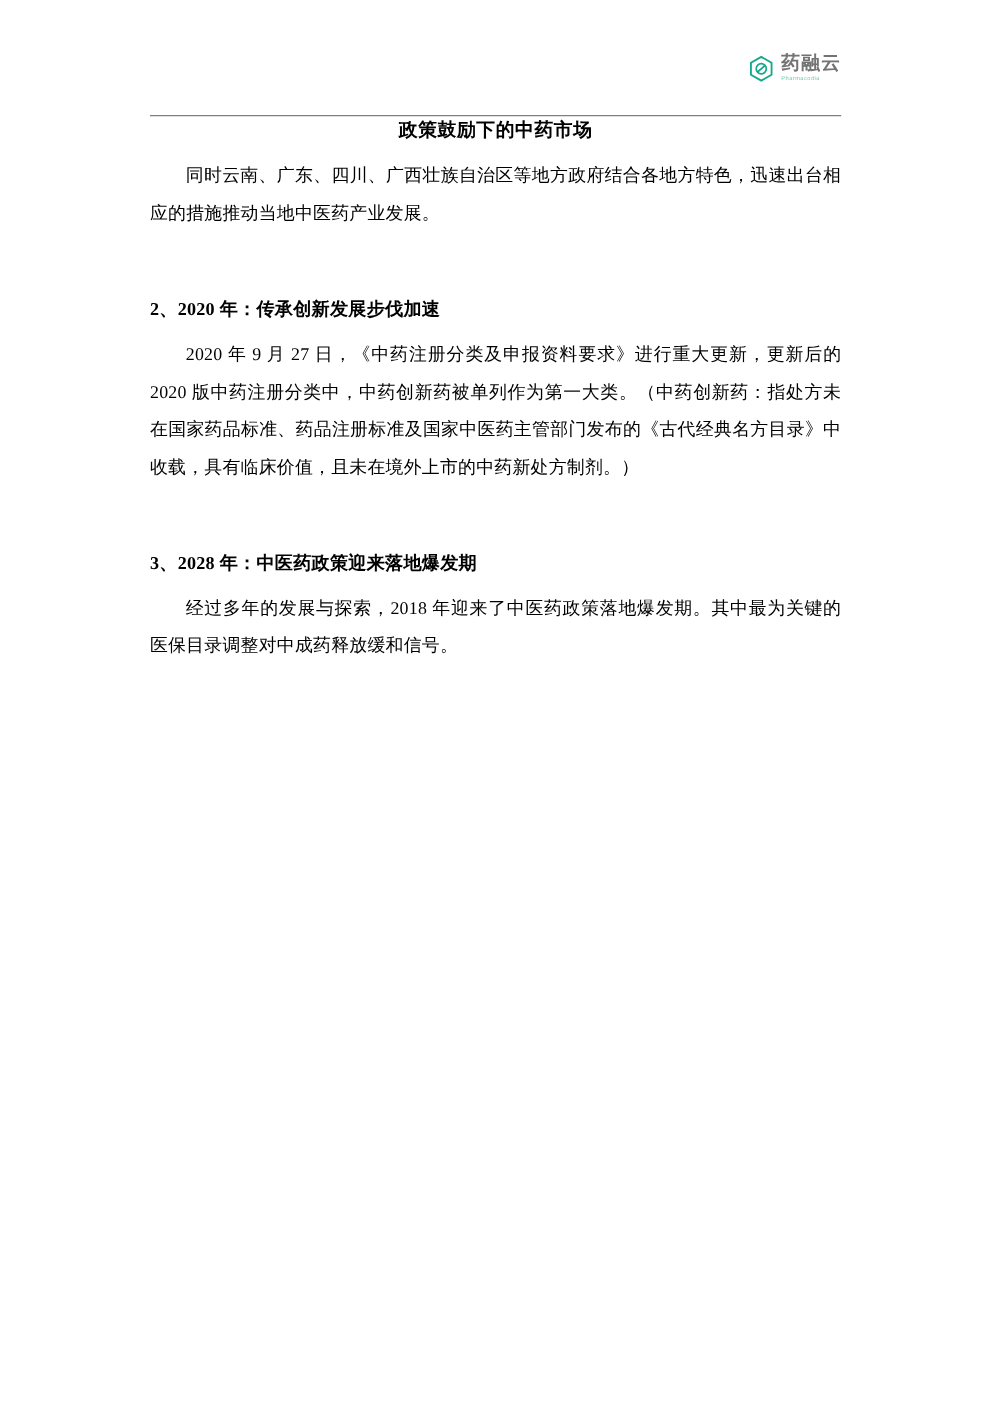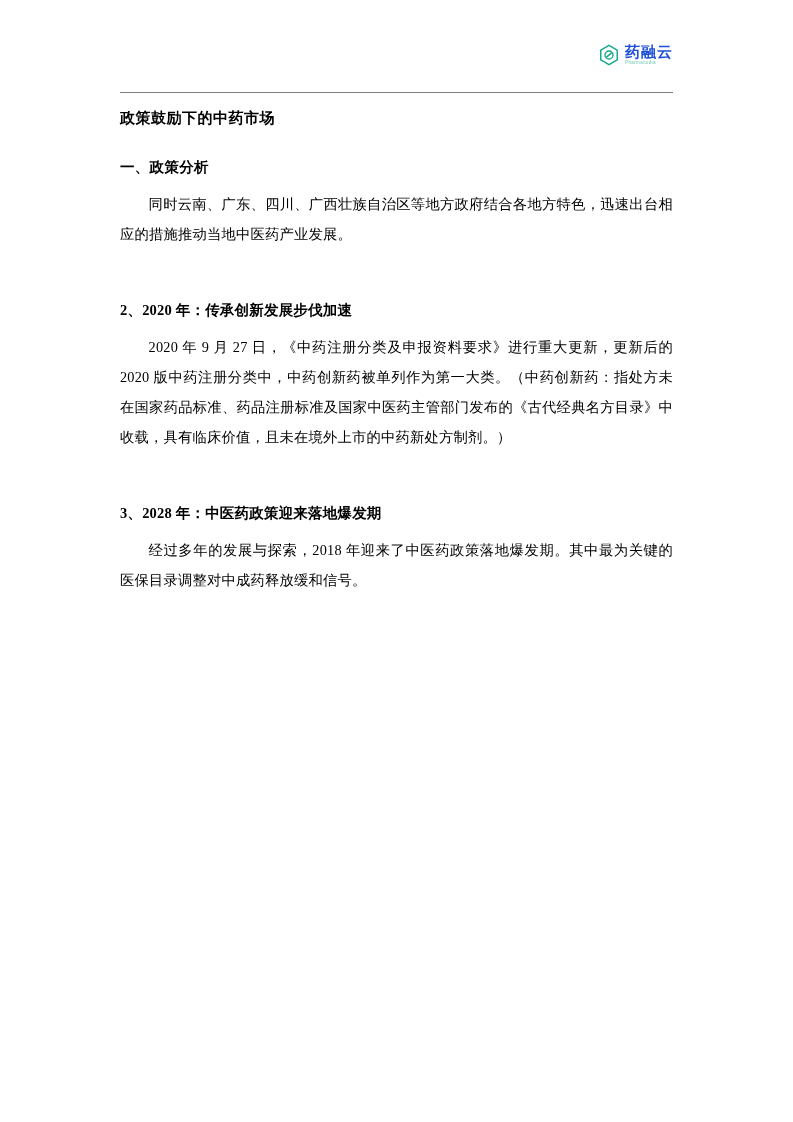--- a/index.html
+++ b/index.html
@@ -40,45 +40,46 @@
     height: 22px;
     flex: 0 0 auto;
   }
   .logo-text-wrap {
     display: flex;
     flex-direction: column;
     align-items: flex-start;
     line-height: 1;
   }
   .logo-text {
-    font-family: Liberation Sans, sans-serif;
+    font-family: Liberation Mono, monospace;
     font-size: 15px;
     font-weight: bold;
-    color: #1d4ed8;
+    color: #737373;
     letter-spacing: 1px;
   }
   .logo-sub {
     font-family: "Liberation Sans", sans-serif;
     font-size: 4.5px;
     color: #6fc9b5;
     letter-spacing: 0.4px;
     margin-top: 2px;
   }
   .header-rule {
     position: absolute;
     left: 120px;
     right: 120px;
     top: 92px;
     border-top: 1px solid #7f7f7f;
   }
   
   .doc-title {
+    text-align: center;
     font-size: 15px;
     font-weight: bold;
-    margin-top: 17px;
+    margin-top: 3px;
     letter-spacing: 0.5px;
   }
   h2.section {
     font-size: 14.5px;
     font-weight: bold;
     margin: 30px 0 0 0;
     letter-spacing: 0.3px;
   }
   h3.subsection {
     font-size: 14.5px;
@@ -119,21 +120,20 @@
       <span class="logo-text-wrap">
         <span class="logo-text">药融云</span>
         <span class="logo-sub">Pharmacodia</span>
       </span>
     </div>
   </div>
   <div class="header-rule"></div>
 
   <div class="doc-title">政策鼓励下的中药市场</div>
 
-  <h2 class="section">一、政策分析</h2>
 
   <p class="body indent tight">同时云南、广东、四川、广西壮族自治区等地方政府结合各地方特色，迅速出台相应的措施推动当地中医药产业发展。</p>
 
   <div class="gap-lg"></div>
 
   <h3 class="subsection">2、2020 年：传承创新发展步伐加速</h3>
   <p class="body indent">2020 年 9 月 27 日，《中药注册分类及申报资料要求》进行重大更新，更新后的 2020 版中药注册分类中，中药创新药被单列作为第一大类。（中药创新药：指处方未在国家药品标准、药品注册标准及国家中医药主管部门发布的《古代经典名方目录》中收载，具有临床价值，且未在境外上市的中药新处方制剂。）</p>
 
   <div class="gap-lg"></div>
 

